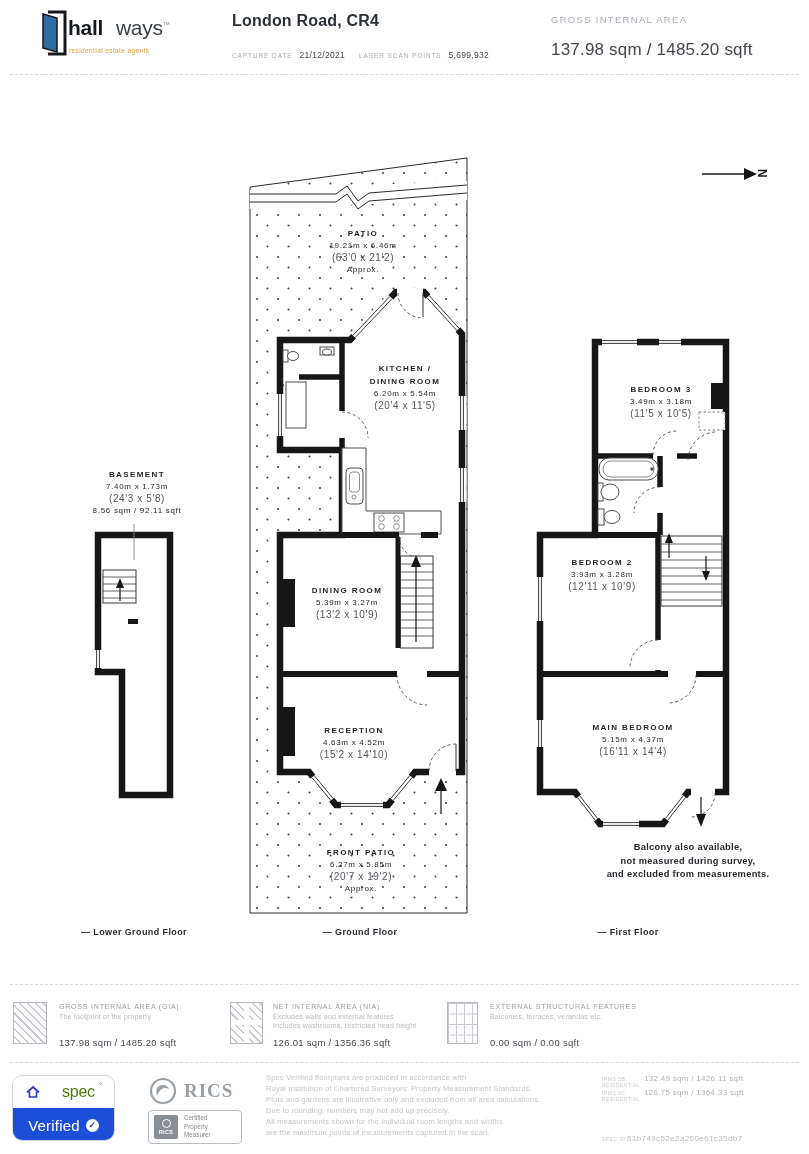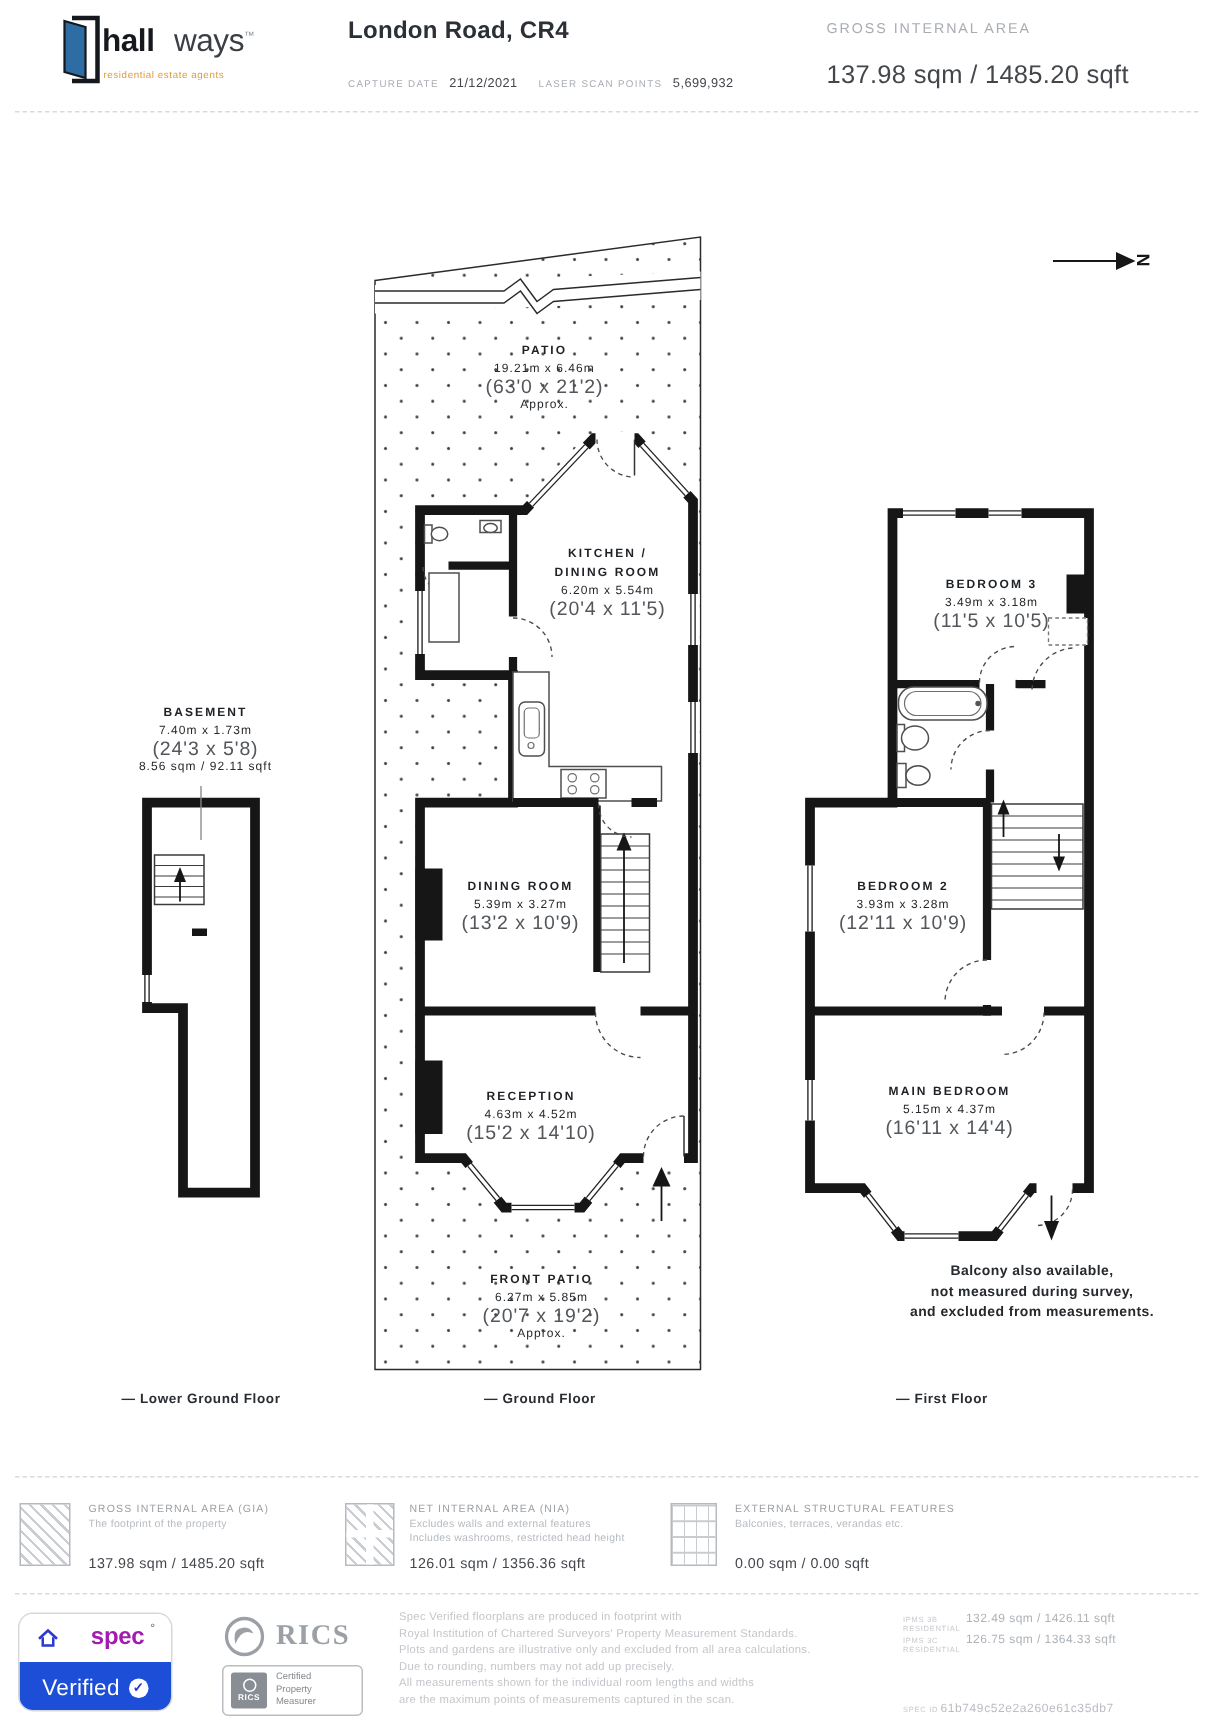--- a/index.html
+++ b/index.html
@@ -18,21 +18,21 @@
   .meta-row{position:absolute;left:232px;top:50px;display:flex;align-items:baseline;}
   .mlabel{font-size:6.5px;color:#a8adb3;letter-spacing:0.9px;}
   .mvalue{font-size:8.5px;color:#43474c;margin-left:7px;letter-spacing:0.3px;}
   .gia-label{position:absolute;left:551px;top:14px;font-size:9.5px;color:#a8adb3;letter-spacing:1.3px;}
   .gia-value{position:absolute;left:551px;top:40px;font-size:17px;color:#43474c;letter-spacing:0.2px;}
 
   
   .room-label{position:absolute;transform:translateX(-50%);text-align:center;white-space:nowrap;}
   .rname{font-size:8px;font-weight:700;letter-spacing:1.4px;line-height:13px;color:#1e2125;}
   .rdim{font-size:8px;letter-spacing:0.7px;line-height:12px;color:#26292d;}
-  .rimp{font-size:13px;letter-spacing:0.6px;line-height:12px;color:#53575c;}
+  .rimp{font-size:10px;letter-spacing:0.6px;line-height:12px;color:#53575c;}
   .floor-label{position:absolute;transform:translateX(-50%);font-size:9px;font-weight:700;
                letter-spacing:0.4px;color:#2a2d31;white-space:nowrap;}
   .balcony-note{position:absolute;transform:translateX(-50%);text-align:center;font-size:9.3px;
                 font-weight:700;line-height:13.5px;color:#26292d;letter-spacing:0.3px;white-space:nowrap;}
 
   
   .arc{stroke:#4a4a4a;stroke-width:0.9;fill:none;stroke-dasharray:3,2.6;}
   .dl{stroke:#222;stroke-width:0.9;}
   .wgap{stroke:#ffffff;stroke-width:9;}
   .w6{stroke:#161616;stroke-width:6;}
@@ -59,21 +59,21 @@
            display:flex;align-items:center;justify-content:center;}
   .ltext{display:flex;flex-direction:column;height:46px;margin-left:12px;}
   .ltitle{font-size:7px;color:#9ba0a5;letter-spacing:0.8px;line-height:9.5px;}
   .ldesc{font-size:7px;color:#b7bbc0;line-height:9.5px;letter-spacing:0.2px;}
   .lvalue{font-size:9.5px;color:#43474c;margin-top:auto;letter-spacing:0.3px;}
 
   
   .spec-badge{position:absolute;left:12px;top:1075px;width:103px;height:66px;border:1.5px solid #d5d8db;
               border-radius:10px;overflow:hidden;box-sizing:border-box;}
   .spec-top{height:32px;background:#fff;display:flex;align-items:center;justify-content:center;gap:4px;}
-  .spec-word{font-size:16px;font-weight:700;color:#a21caf;letter-spacing:-0.2px;margin-left:17px;}
+  .spec-word{font-size:16px;font-weight:400;color:#4d7c0f;letter-spacing:-0.2px;margin-left:17px;}
   .spec-deg{font-size:8px;color:#5a5e66;align-self:flex-start;margin-top:5px;}
   .spec-bottom{height:34px;background:#1d4ed8;display:flex;align-items:center;justify-content:center;gap:6px;}
   .spec-verified{font-size:15px;color:#fff;letter-spacing:0.2px;}
   .spec-check{width:13px;height:13px;border-radius:50%;background:#fff;color:#2b39d2;font-size:9px;
               display:flex;align-items:center;justify-content:center;font-weight:700;}
   .rics-row{position:absolute;left:148px;top:1076px;display:flex;align-items:center;gap:6px;}
   .rics-word{font-family:"Liberation Serif",serif;font-size:19px;font-weight:700;color:#9aa0a6;letter-spacing:1px;}
   .cert-badge{position:absolute;left:148px;top:1110px;width:94px;height:34px;border:1px solid #b9bdc2;
               border-radius:4px;display:flex;align-items:center;box-sizing:border-box;}
   .cert-sq{width:24px;height:24px;background:#898e94;border-radius:2px;margin:0 6px 0 5px;display:flex;
@@ -378,21 +378,21 @@
     <div class="rimp">(20'7 x 19'2)</div>
     <div class="rdim">Approx.</div>
   </div>
 
   <div class="room-label" style="left:661px;top:383px">
     <div class="rname">BEDROOM 3</div>
     <div class="rdim">3.49m x 3.18m</div>
     <div class="rimp">(11'5 x 10'5)</div>
   </div>
 
-  <div class="room-label" style="left:602px;top:584px">
+  <div class="room-label" style="left:602px;top:556px">
     <div class="rname">BEDROOM 2</div>
     <div class="rdim">3.93m x 3.28m</div>
     <div class="rimp">(12'11 x 10'9)</div>
   </div>
 
   <div class="room-label" style="left:633px;top:721px">
     <div class="rname">MAIN BEDROOM</div>
     <div class="rdim">5.15m x 4.37m</div>
     <div class="rimp">(16'11 x 14'4)</div>
   </div>
@@ -472,21 +472,21 @@
       <div class="cert-sq-label">RICS</div>
     </div>
     <div class="cert-lines">
       <div>Certified</div>
       <div>Property</div>
       <div>Measurer</div>
     </div>
   </div>
 
   <div class="disclaimer">
-    <div>Spec Verified floorplans are produced in footprint with</div>
+    <div>Spec Verified floorplans are produced in accordance with</div>
     <div>Royal Institution of Chartered Surveyors' Property Measurement Standards.</div>
     <div>Plots and gardens are illustrative only and excluded from all area calculations.</div>
     <div>Due to rounding, numbers may not add up precisely.</div>
     <div>All measurements shown for the individual room lengths and widths</div>
     <div>are the maximum points of measurements captured in the scan.</div>
   </div>
 
   <div class="ipms-row" style="left:602px;top:1074px">
     <span class="ipms-label">IPMS 3B RESIDENTIAL</span>
     <span class="ipms-value">132.49 sqm / 1426.11 sqft</span>

